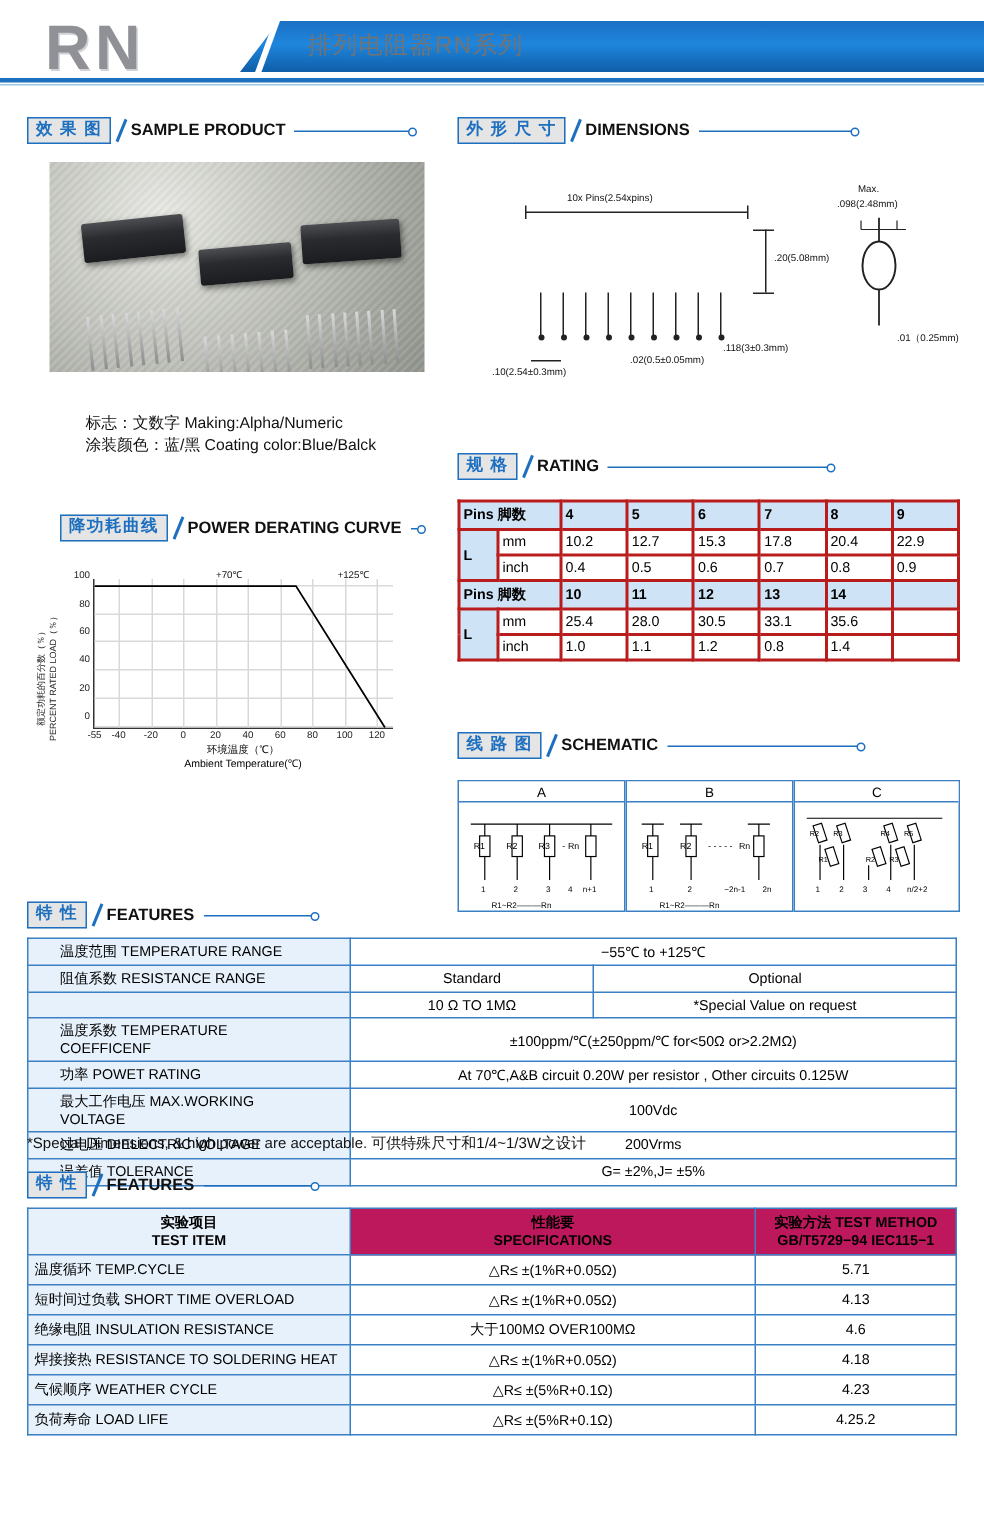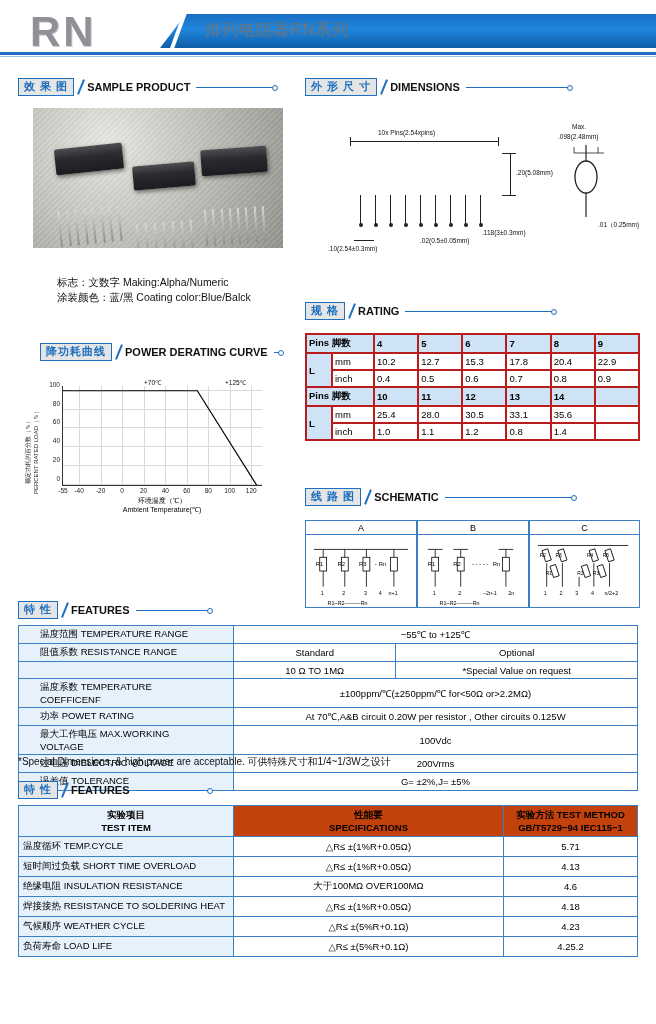--- a/index.html
+++ b/index.html
@@ -183,21 +183,21 @@
     border:1px solid #3b7fc4; padding:2px 21px; height:17px;
   }
   .feat-table .lab { background:#e7f1fb; width:215px; }
   .feat-table .val { background:#ffffff; text-align:center; }
   .note { position:absolute; left:18px; font-size:10px; color:#111; }
 
   .test-table { position:absolute; left:18px; width:620px; font-size:9.5px; }
   .test-table td, .test-table th {
     border:1px solid #3b7fc4; padding:3px 4px; text-align:center;
   }
-  .test-table thead td { background:#c2410c; font-weight:bold; height:30px; }
+  .test-table thead td { background:#be185d; font-weight:bold; height:30px; }
   .test-table .titem { text-align:left; background:#e7f1fb; width:215px; height:19px;}
   .test-table .tspec { width:270px; }
 </style>
 </head>
 <body>
 
 <div class="header">
   <div class="header-bar"></div>
   <div class="header-white-wedge"></div>
   <div class="header-slash"></div>

